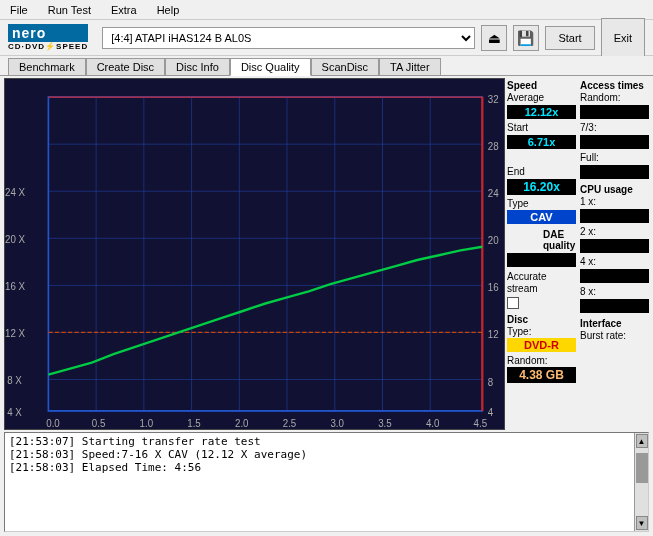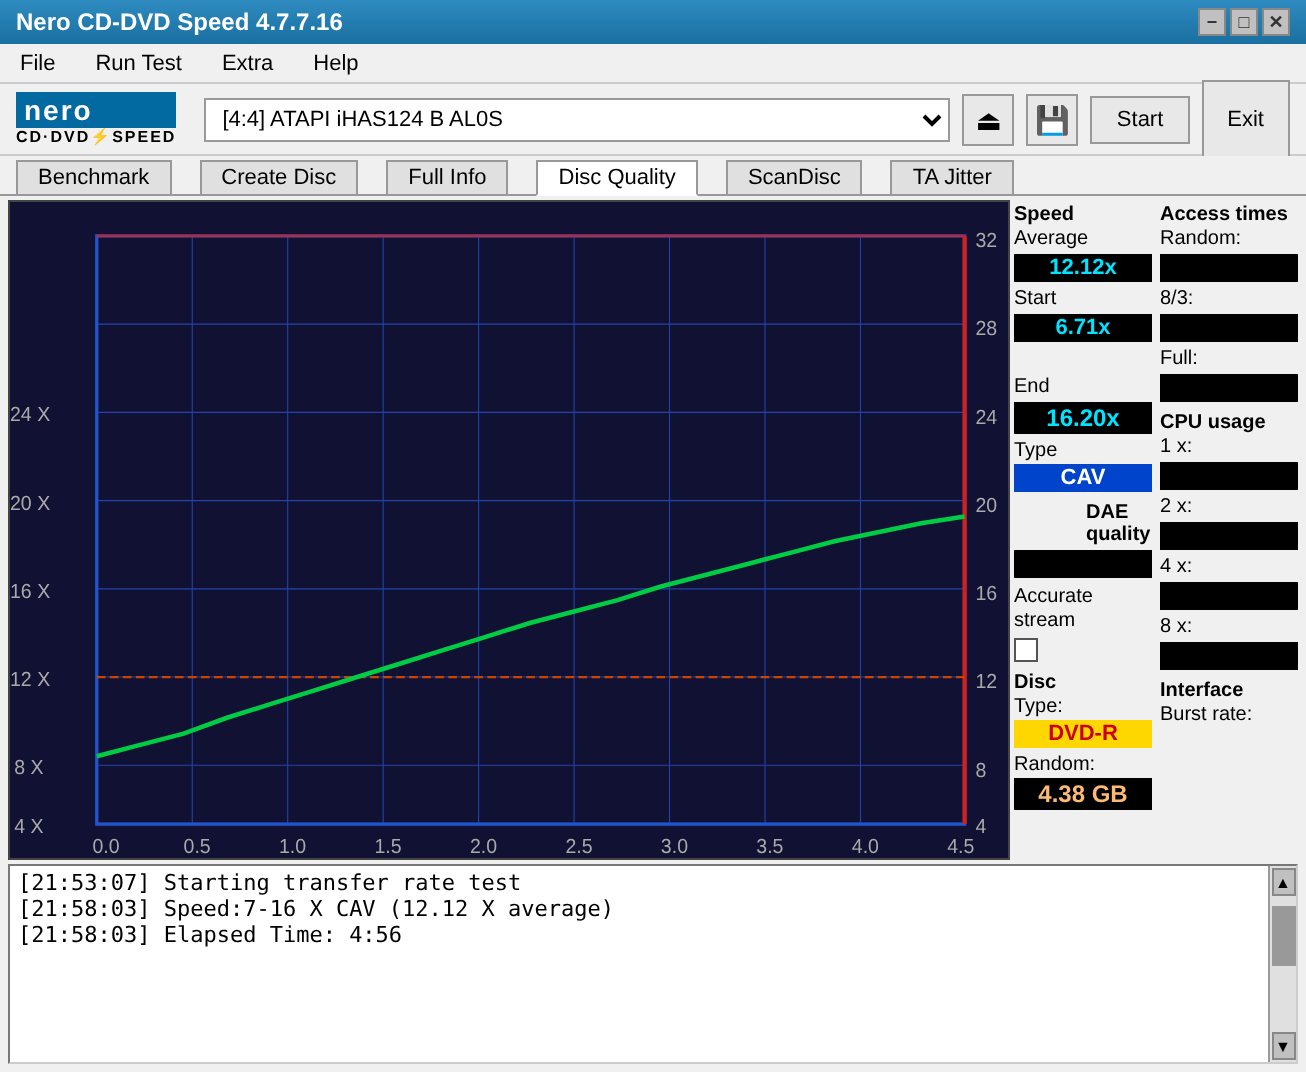--- a/index.html
+++ b/index.html
@@ -103,21 +103,21 @@
       font-size: 11px;
       height: 40px;
     }
 
     
     .tabs {
       display: flex;
       background: #f0f0f0;
       border-bottom: 1px solid #999;
       padding: 2px 8px 0;
-      gap: 14px;
+      gap: 0;
     }
     .tab {
       padding: 2px 10px;
       border: 1px solid #999;
       border-bottom: none;
       background: #e0e0e0;
       cursor: pointer;
       font-size: 11px;
     }
     .tab.active {
@@ -199,28 +199,20 @@
       top: 0; left: 0; right: 0; bottom: 0;
       background: #111133;
       border: 1px solid #444;
     }
   </style>
 </head>
 <body>
 
 <div class="full-layout">
 
-  <div class="title-bar">
-    <span class="title-bar-title">Nero CD-DVD Speed 4.7.7.16</span>
-    <div class="title-bar-controls">
-      <div class="title-bar-btn">−</div>
-      <div class="title-bar-btn">□</div>
-      <div class="title-bar-btn">✕</div>
-    </div>
-  </div>
 
   <div class="menu-bar">
     <span class="menu-item">File</span>
     <span class="menu-item">Run Test</span>
     <span class="menu-item">Extra</span>
     <span class="menu-item">Help</span>
   </div>
 
   <div class="toolbar">
     <div class="nero-logo">
@@ -232,21 +224,21 @@
     </select>
     <div class="toolbar-icon-btn">⏏</div>
     <div class="toolbar-icon-btn">💾</div>
     <button class="start-btn">Start</button>
     <button class="exit-btn">Exit</button>
   </div>
 
   <div class="tabs">
     <div class="tab">Benchmark</div>
     <div class="tab">Create Disc</div>
-    <div class="tab">Full Info</div>
+    <div class="tab">Disc Info</div>
     <div class="tab active">Disc Quality</div>
     <div class="tab">ScanDisc</div>
     <div class="tab">TA Jitter</div>
   </div>
 
   <div class="content-row">
 
     <div class="chart-container">
       <div class="chart-inner">
         <svg class="chart-svg" viewBox="0 0 460 290" preserveAspectRatio="none">
@@ -348,21 +340,21 @@
           <div style="font-size:10px; margin-top:2px;">Random:</div>
           <div style="background:black; color:#fdba74; font-size:12px; font-weight:bold; text-align:center; padding:1px 2px;">4.38 GB</div>
         </div>
 
         <div style="flex:1; display:flex; flex-direction:column; gap:1px;">
           <div style="font-weight:bold; font-size:10px;">Access times</div>
 
           <div style="font-size:10px;">Random:</div>
           <div style="background:black; height:14px; margin-top:1px;"></div>
 
-          <div style="font-size:10px; margin-top:2px;">8/3:</div>
+          <div style="font-size:10px; margin-top:2px;">7/3:</div>
           <div style="background:black; height:14px; margin-top:1px;"></div>
 
           <div style="font-size:10px; margin-top:2px;">Full:</div>
           <div style="background:black; height:14px; margin-top:1px;"></div>
 
           <div style="font-weight:bold; font-size:10px; margin-top:4px;">CPU usage</div>
 
           <div style="font-size:10px;">1 x:</div>
           <div style="background:black; height:14px; margin-top:1px;"></div>
 

